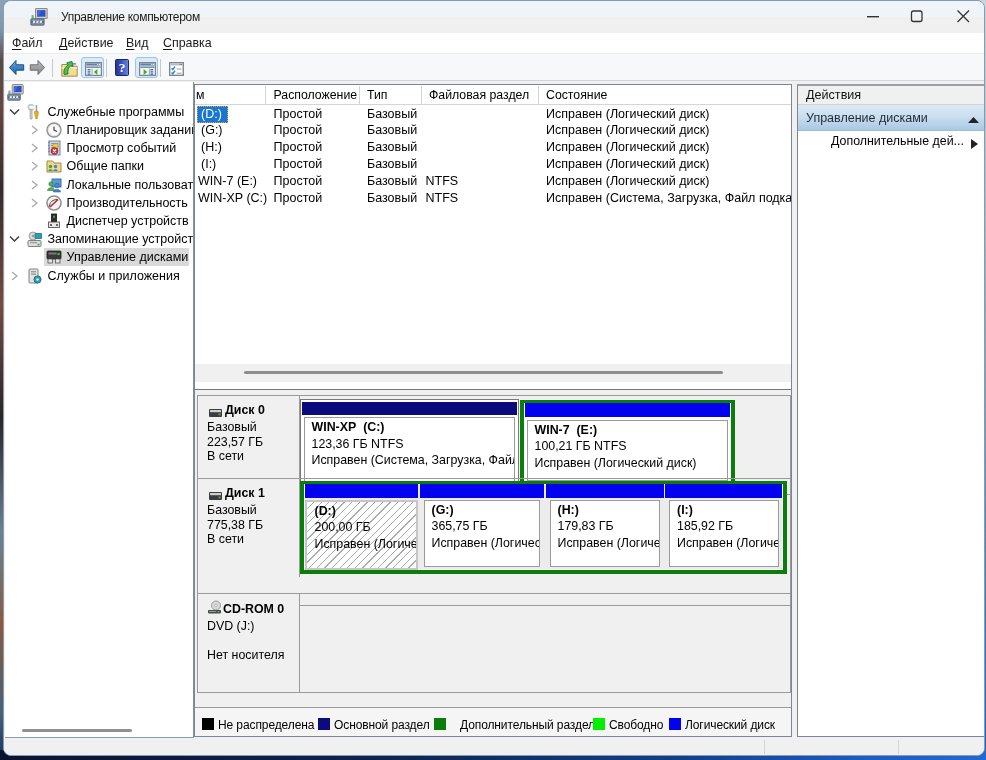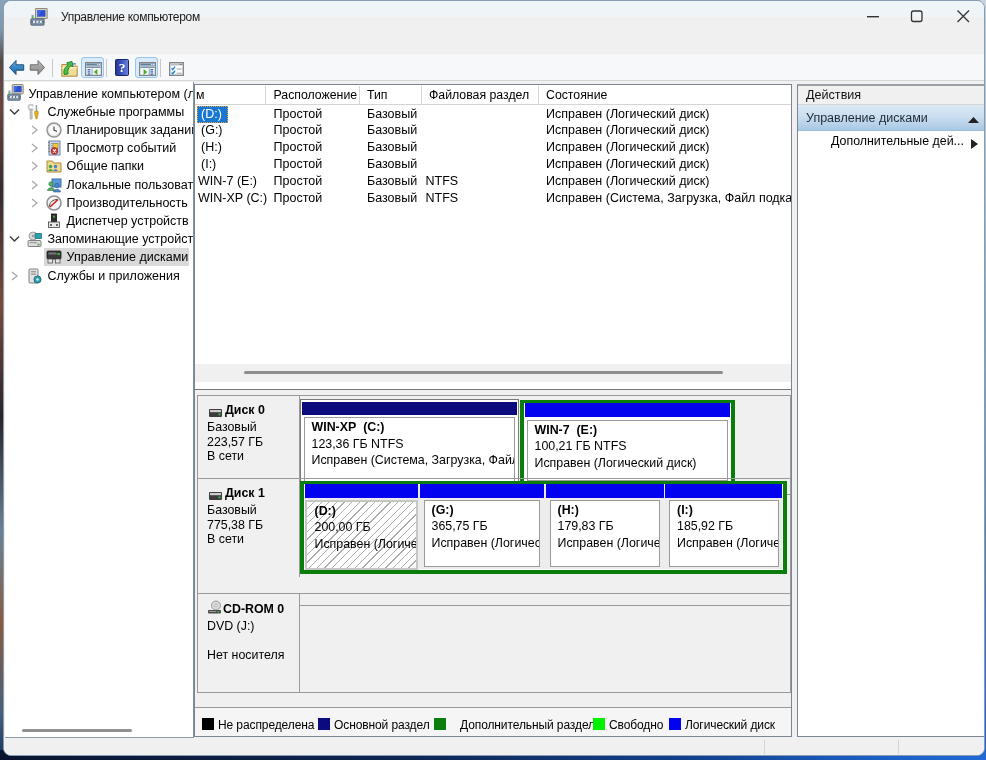--- a/index.html
+++ b/index.html
@@ -81,20 +81,26 @@
     <svg class="abs" style="left:859.5px;top:0" width="18" height="31">
         <rect x="3" y="15" width="12" height="1.4" fill="#333"></rect>
       </svg>
     <svg class="abs" style="left:903.5px;top:0" width="18" height="31">
         <rect x="3.5" y="10" width="10.5" height="10.5" rx="2" fill="none" stroke="#333" stroke-width="1.3"></rect>
       </svg>
     <svg class="abs" style="left:950px;top:0" width="18" height="31">
         <path d="M3.5 9.5 L15 21 M15 9.5 L3.5 21" stroke="#333" stroke-width="1.3"></path>
       </svg>
   </div>
+  <div class="abs" id="menubar">
+    <span class="mi" style="left:8px"><u class="ul">Ф</u>айл</span>
+    <span class="mi" style="left:55px"><u class="ul">Д</u>ействие</span>
+    <span class="mi" style="left:122px"><u class="ul">В</u>ид</span>
+    <span class="mi" style="left:159px"><u class="ul">С</u>правка</span>
+  </div>
   <div class="abs" id="toolbar">
     <svg class="abs" style="left:4px;top:5px" width="17" height="17" viewBox="0 0 17 17">
       <defs>
           <linearGradient id="ba" x1="0" y1="0" x2="0" y2="1">
             <stop offset="0" stop-color="#7db6e0"></stop>
             <stop offset=".45" stop-color="#3e87c6"></stop>
             <stop offset="1" stop-color="#1d6aaa"></stop>
           </linearGradient>
         </defs>
       <path d="M8 1.5 L1.5 8.5 L8 15.5 L8 11.2 L15.7 11.2 L15.7 5.8 L8 5.8 Z" fill="url(#ba)" stroke="#174f80" stroke-width="1"></path>
@@ -161,21 +167,20 @@
       <rect x="10.6" y="1.9" width="1" height="1" fill="#666"></rect>
         <rect x="12.1" y="1.9" width="1" height="1" fill="#666"></rect>
       <path d="M2.6 6.2 L3.8 7.6 L6 4.6" stroke="#2e8adf" stroke-width="1.5" fill="none"></path>
       <path d="M2.6 10.4 L3.8 11.8 L6 8.8" stroke="#2e8adf" stroke-width="1.5" fill="none"></path>
       <rect x="7.6" y="6.4" width="5" height="1.2" fill="#b0b0b0"></rect>
         <rect x="7.6" y="10.6" width="5" height="1.2" fill="#b0b0b0"></rect>
     </svg>
   </div>
 
   <div class="abs" id="tree">
-    <div class="trow" style="top:2.5px;left:23.5px">Управление компьютером (л</div>
     <svg class="ticon" style="left:2px;top:2px" width="17" height="17" viewBox="0 0 17 17">
       <rect x="5.2" y="0.5" width="11" height="9.5" rx="0.8" fill="#d9d4c2" stroke="#8f897a" stroke-width="1"></rect>
       <rect x="6.8" y="2" width="7.8" height="6.2" fill="#2b4fd0"></rect>
       <path d="M6.8 2 L11 2 L8 8.2 L6.8 8.2 Z" fill="#3f68e8"></path>
       <rect x="1.5" y="6.5" width="2" height="3.5" fill="#9aa4ae"></rect>
       <rect x="1.8" y="7.8" width="1.4" height="1.6" fill="#3fd03f"></rect>
       <rect x="0.8" y="10.2" width="12.5" height="6" rx="0.6" fill="#7e93a8" stroke="#55657a" stroke-width="0.9"></rect>
       <rect x="0.8" y="12.4" width="12.5" height="1.4" fill="#55657a"></rect>
       <rect x="2.8" y="12.1" width="2" height="2" fill="#e8ecf0"></rect>
         <rect x="6" y="12.1" width="2" height="2" fill="#e8ecf0"></rect>

